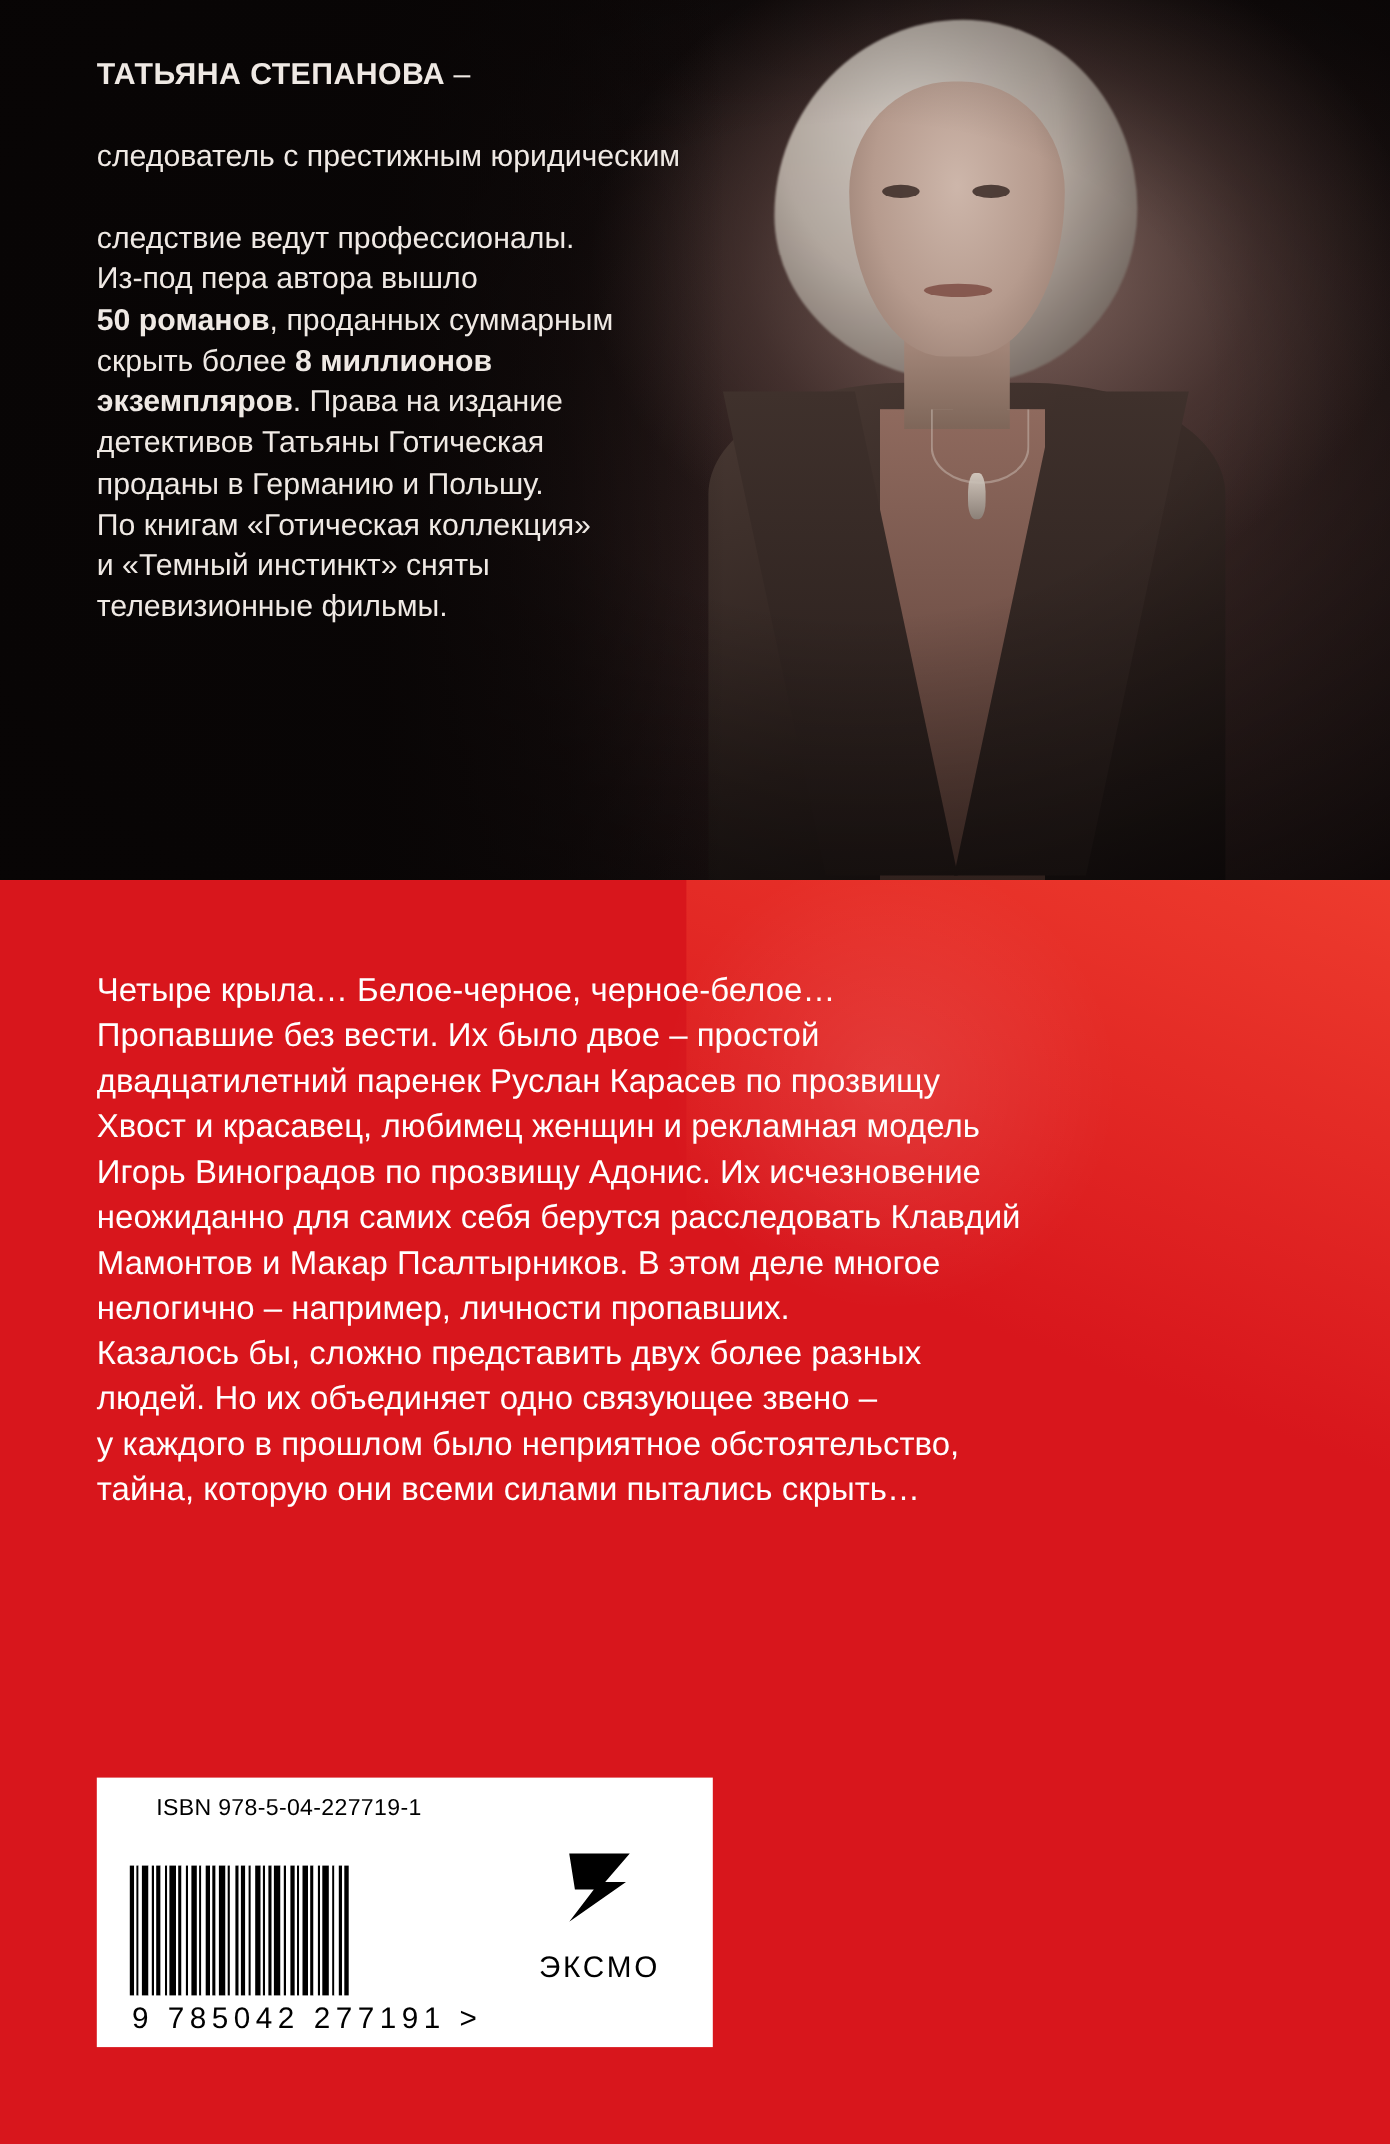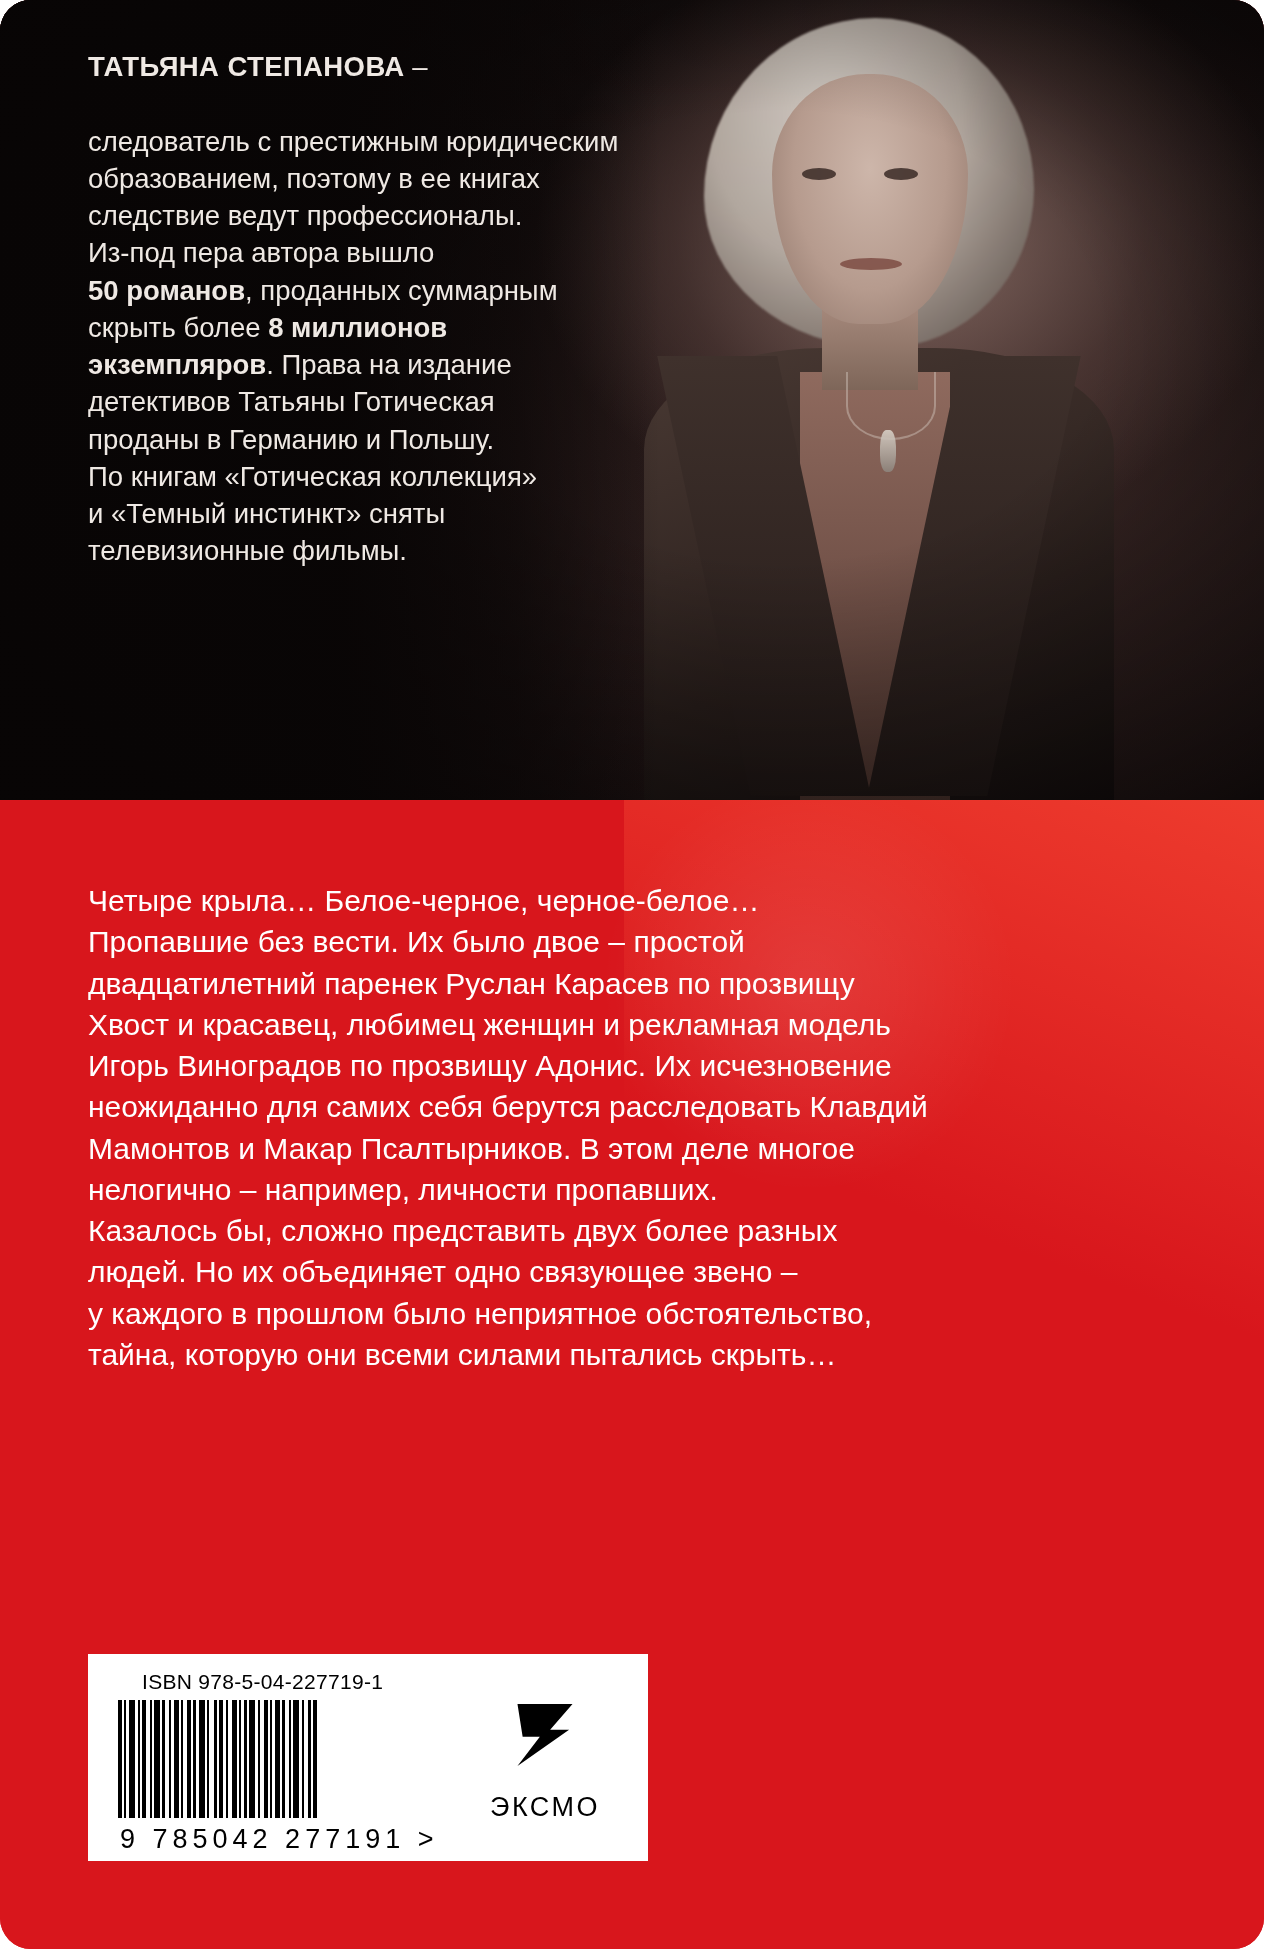--- a/index.html
+++ b/index.html
@@ -9,21 +9,20 @@
   }
   body {
     font-family: "Liberation Sans", sans-serif;
   }
   .cover {
     position: relative;
     width: 1264px;
     height: 1949px;
     overflow: hidden;
     background: #d8161c;
-    border-radius: 31px;
   }
 
   
   .top-panel {
     position: absolute;
     left: 0;
     top: 0;
     width: 1264px;
     height: 800px;
     overflow: hidden;
@@ -199,21 +198,21 @@
     line-height: 1.375;
     white-space: pre-line;
   }
 
   
   .footer-box {
     position: absolute;
     left: 88px;
     bottom: 88px;
     width: 560px;
-    height: 207px;
+    height: 245px;
     background: #ffffff;
     display: flex;
     align-items: stretch;
   }
   .barcode-area {
     width: 360px;
     padding: 16px 0 10px 26px;
     box-sizing: border-box;
     display: flex;
     flex-direction: column;
@@ -288,21 +287,21 @@
       <div class="p-pendant"></div>
     </div>
 
     <div class="vignette"></div>
     <div class="left-fade"></div>
 
     <div class="author-block">
       <span class="author-name">ТАТЬЯНА СТЕПАНОВА</span><span> – </span><br>
       <br>
       <span>следователь с престижным юридическим</span><br>
-      <span>образованием, поэтому в ее книгах</span><br>
+      <br>
       <span>следствие ведут профессионалы.</span><br>
       <span>Из-под пера автора вышло</span><br>
       <span class="b">50 романов</span><span>, проданных суммарным</span><br>
       <span>скрыть более </span><span class="b">8 миллионов</span><br>
       <span class="b">экземпляров</span><span>. Права на издание</span><br>
       <span>детективов Татьяны Готическая</span><br>
       <span>проданы в Германию и Польшу.</span><br>
       <span>По книгам «Готическая коллекция»</span><br>
       <span>и «Темный инстинкт» сняты</span><br>
       <span>телевизионные фильмы.</span>

